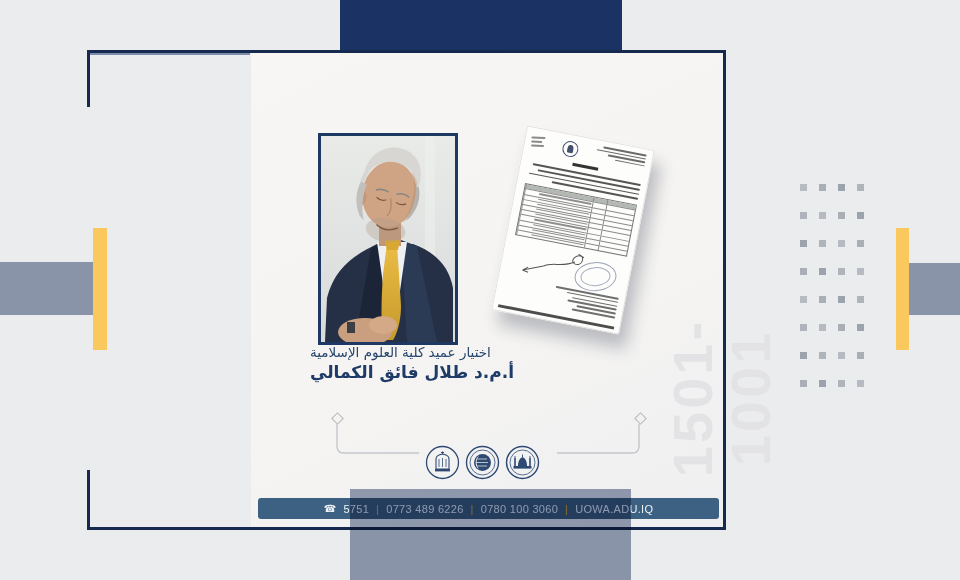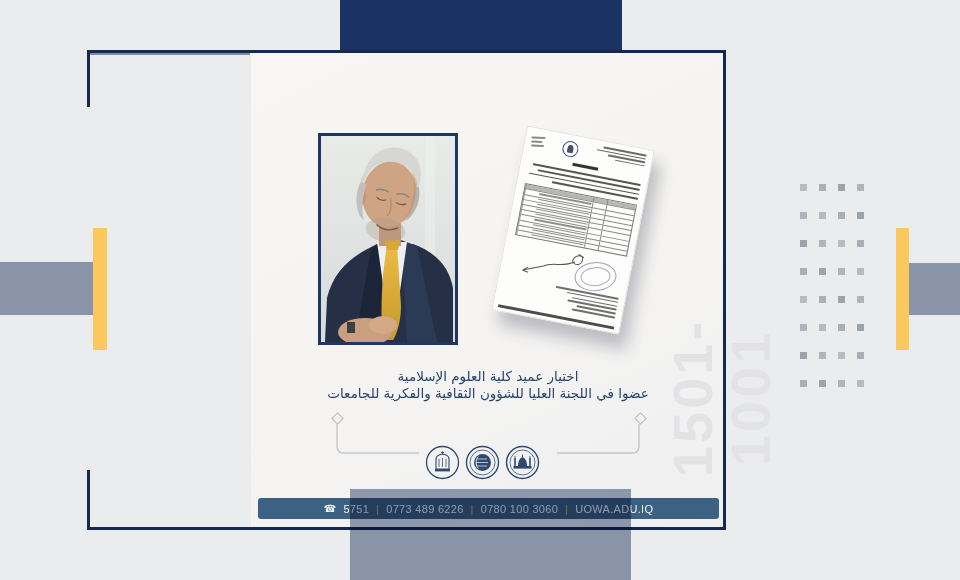--- a/index.html
+++ b/index.html
@@ -54,21 +54,21 @@
   .doc-td i{position:absolute;right:1px;top:1px;height:1.2px;width:78%;background:#8f8f8f;display:block;}
   #doc-sig{position:relative;height:38px;margin-top:3px;}
   #doc-note{position:absolute;left:2px;top:12px;display:flex;flex-direction:column;gap:2.5px;transform:rotate(-12deg);}
   #doc-stamp{position:absolute;right:6px;top:8px;width:40px;height:27px;border:1px solid rgba(80,90,125,.55);
        border-radius:50%;transform:rotate(-15deg);display:flex;align-items:center;justify-content:center;}
   #doc-stamp i{display:block;width:28px;height:17px;border:0.8px solid rgba(80,90,125,.5);border-radius:50%;}
   #doc-bottom{display:flex;flex-direction:column;align-items:flex-end;gap:2.2px;margin-top:1px;}
   #doc-bottom .bar{background:#6f6f6f;height:1.6px;}
   #doc-footer{position:absolute;left:6px;right:6px;bottom:4px;height:3.5px;background:#4d4d4d;}
   
-  #announce{left:310px;top:368px;width:356px;text-align:center;direction:rtl;color:#27456e;z-index:2;}
+  #announce{left:310px;top:344px;width:356px;text-align:left;direction:rtl;color:#27456e;z-index:2;}
   #announce .l1{font-size:13.5px;line-height:17px;}
   #announce .name{font-size:17px;font-weight:bold;line-height:22px;color:#1e3a66;}
   #announce .l3,#announce .l4{font-size:13.5px;line-height:16px;}
   .diamond{width:7px;height:7px;border:1px solid #b4b7bd;transform:rotate(45deg);z-index:2;}
   #diamond-left{left:333px;top:414px;}
   #diamond-right{left:636px;top:414px;}
   .bracket{z-index:2;}
   
   #logos{left:425px;top:444px;width:120px;height:36px;display:flex;gap:5px;align-items:center;z-index:2;}
   
@@ -297,21 +297,21 @@
         <div class="bar" style="width: 46px;"></div>
         <div class="bar" style="width: 50px;"></div>
         <div class="bar" style="width: 40px;"></div>
         <div class="bar" style="width: 44px;"></div>
       </div>
     <div id="doc-footer"></div>
   </div>
 
   <div class="abs" id="announce">
     <div class="l1">اختيار عميد كلية العلوم الإسلامية</div>
-    <div class="l3">عضوا في اللجنة العليا للشؤون الثقافية والفكرية للجامعات</div>
+    <div class="name">أ.م.د طلال فائق الكمالي</div>
   </div>
   <div class="abs diamond" id="diamond-left"></div>
   <div class="abs diamond" id="diamond-right"></div>
   <svg class="abs bracket" style="left:333px;top:424px;" width="90" height="32" viewBox="0 0 90 32">
     <path d="M4,0 V22 Q4,29 11,29 H86" stroke="#c3c6cb" stroke-width="1.4" fill="none"></path>
   </svg>
   <svg class="abs bracket" style="left:553px;top:424px;" width="90" height="32" viewBox="0 0 90 32">
     <path d="M86,0 V22 Q86,29 79,29 H4" stroke="#c3c6cb" stroke-width="1.4" fill="none"></path>
   </svg>
 

